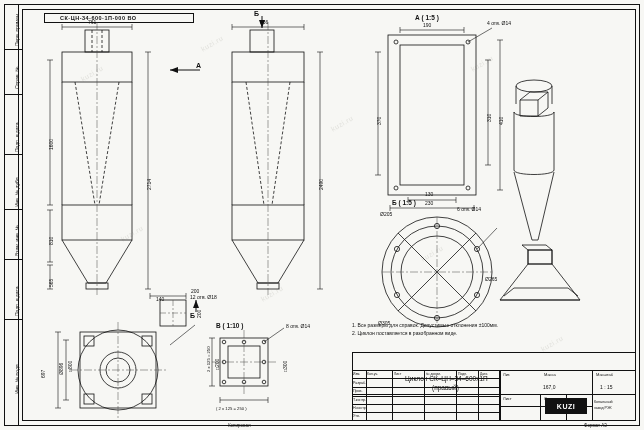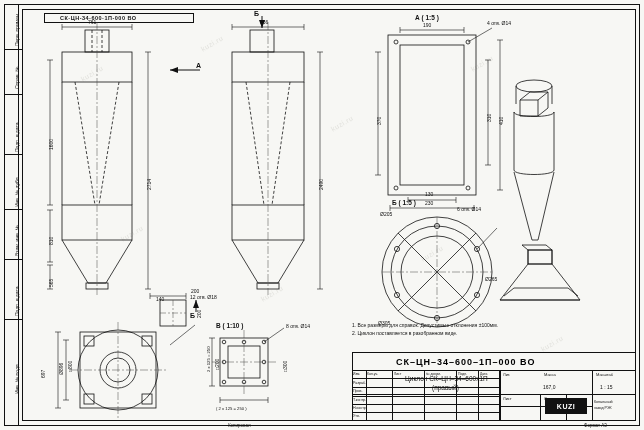--- a/index.html
+++ b/index.html
@@ -299,21 +299,20 @@
 
   <div class="box" style="left:352px;top:352px;width:284px;height:69px;"></div>
   <div class="ln hl" style="left:352px;top:370px;width:284px;"></div>
   <div class="ln hl" style="left:352px;top:394px;width:284px;"></div>
   <div class="ln vl" style="left:500px;top:370px;height:51px;"></div>
   <div class="ln vl" style="left:592px;top:370px;height:51px;"></div>
   <div class="ln vl" style="left:540px;top:394px;height:27px;"></div>
   <div class="ln vl" style="left:566px;top:394px;height:27px;"></div>
   <div class="ln hl" style="left:500px;top:406px;width:92px;"></div>
 
-  <div class="title-main" style="position:absolute;left:396px;top:357px;">СК–ЦН–34–600–1П–000 ВО</div>
   <div style="position:absolute;left:405px;top:375px;font-size:6.5px;color:#111;">Циклон СК–ЦН–34–600х1П</div>
   <div style="position:absolute;left:432px;top:384px;font-size:6.5px;color:#111;">(правый)</div>
 
   <div class="lbl" style="left:503px;top:372px;font-size:4px;">Лит.</div>
   <div class="lbl" style="left:544px;top:372px;font-size:4px;">Масса</div>
   <div class="lbl" style="left:596px;top:372px;font-size:4px;">Масштаб</div>
   <div class="lbl" style="left:543px;top:384px;font-size:5px;">167,0</div>
   <div class="lbl" style="left:600px;top:384px;font-size:5px;">1 : 15</div>
   <div class="lbl" style="left:503px;top:396px;font-size:4px;">Лист</div>
   <div class="lbl" style="left:544px;top:396px;font-size:4px;">Листов</div>

